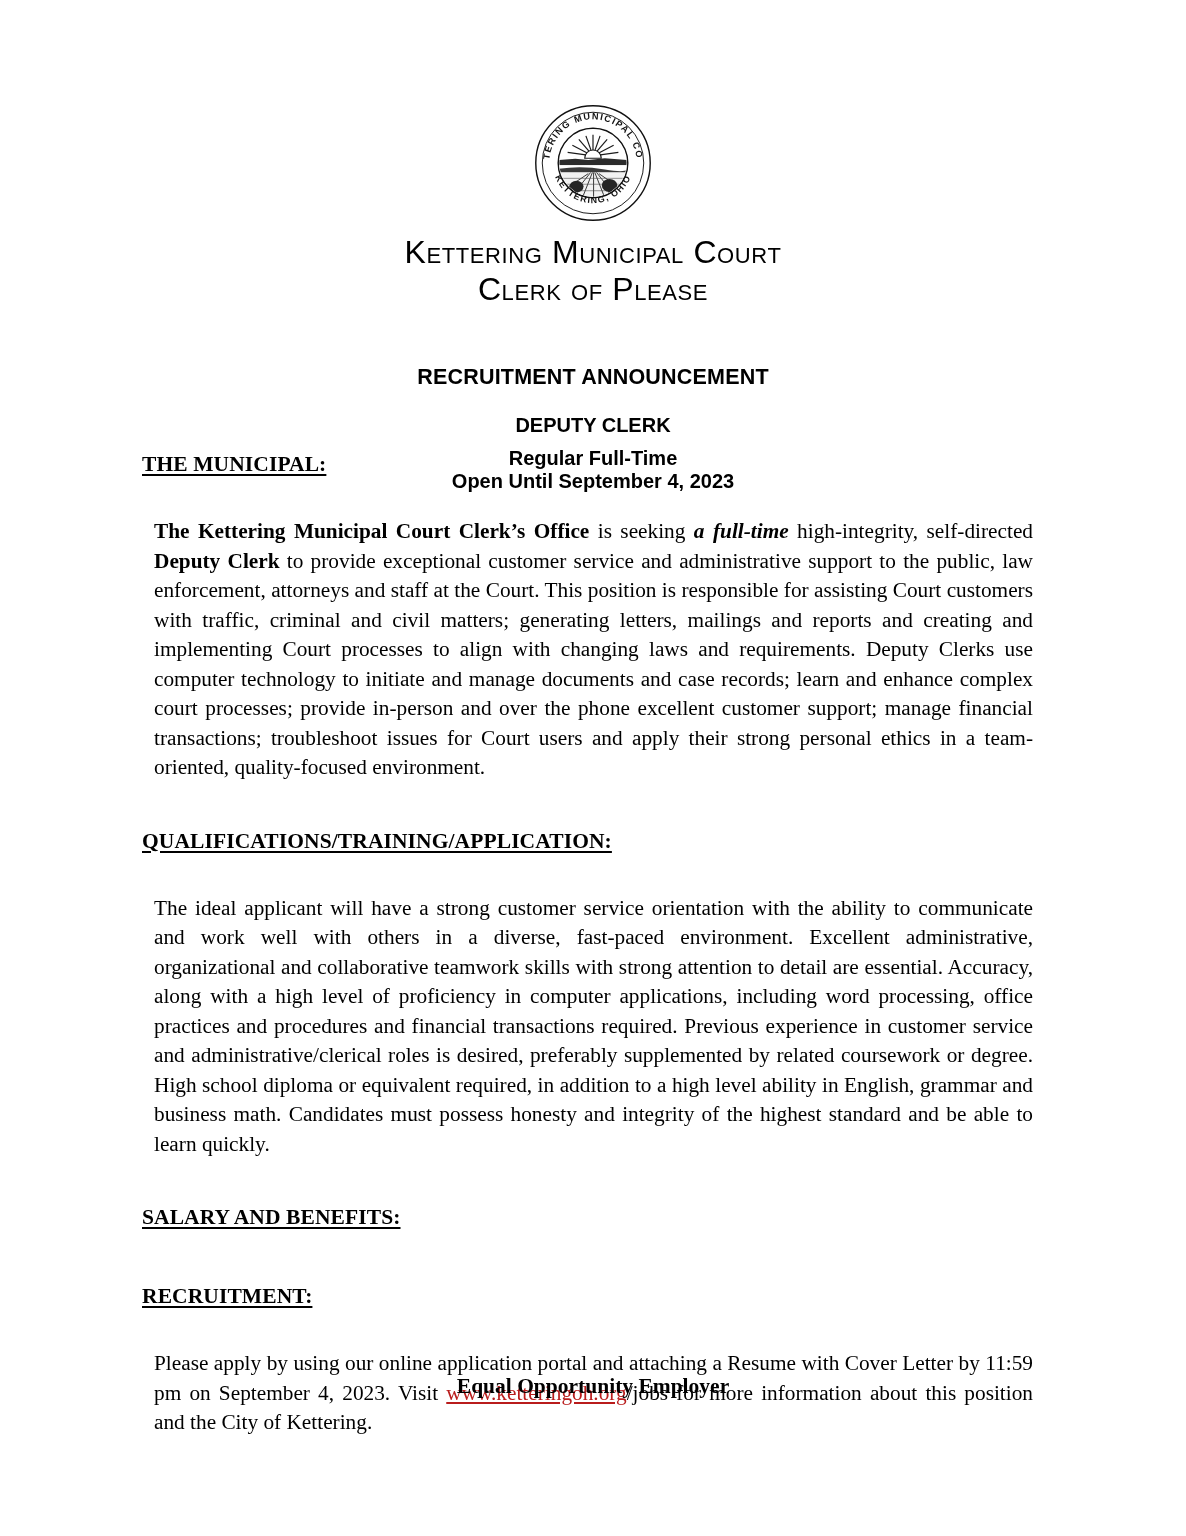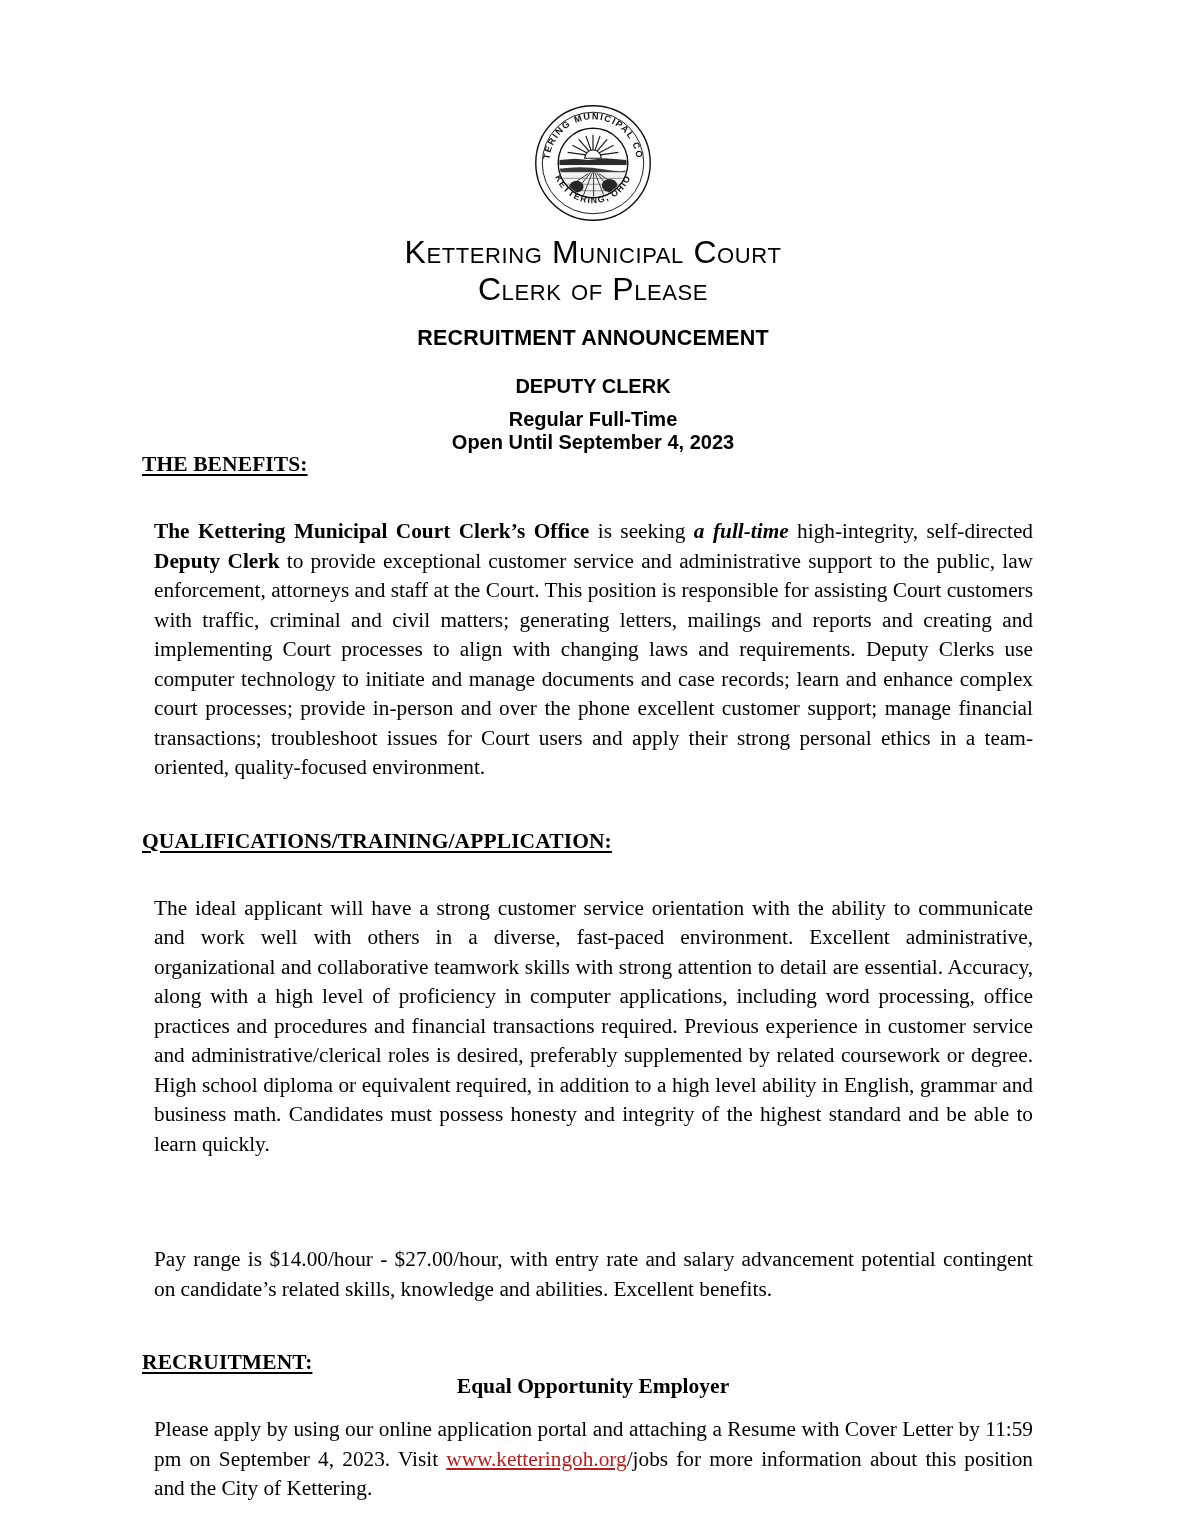--- a/index.html
+++ b/index.html
@@ -70,21 +70,21 @@
   
   .announce {
     text-align: center;
     font-family: "Liberation Sans", sans-serif;
     font-weight: bold;
     color: #000;
   }
 
   .announce-title {
     font-size: 21.5px;
-    margin-top: 21px;
+    margin-top: 60px;
     letter-spacing: 0.2px;
   }
 
   .announce-role {
     font-size: 20px;
     margin-top: 24px;
   }
 
   .announce-type {
     font-size: 20px;
@@ -240,37 +240,39 @@
   <div class="announce">
     <div class="announce-title">RECRUITMENT ANNOUNCEMENT</div>
     <div class="announce-role">DEPUTY CLERK</div>
     <div class="announce-type">Regular Full-Time</div>
     <div class="announce-deadline">Open Until September 4, 2023</div>
   </div>
 
   <div class="body-col">
 
     <div class="head-row">
-      <h2 class="section-head">THE BENEFITS:</h2>
+      <h2 class="section-head">THE MUNICIPAL:</h2>
     </div>
     <div class="sec-gap-after-head"></div>
     <p class="para"><b>The Kettering Municipal Court Clerk’s Office</b><span> is seeking </span><span class="bi">a full-time</span><span> high-integrity, self-directed </span><b>Deputy Clerk</b><span> to provide exceptional customer service and administrative support to the public, law enforcement, attorneys and staff at the Court.  This position is responsible for assisting Court customers with traffic, criminal and civil matters; generating letters, mailings and reports and creating and implementing Court processes to align with changing laws and requirements. Deputy Clerks use computer technology to initiate and manage documents and case records; learn and enhance complex court processes; provide in-person and over the phone excellent customer support; manage financial transactions; troubleshoot issues for Court users and apply their strong personal ethics in a team-oriented, quality-focused environment.</span></p>
 
     <div class="sec-gap-after-para"></div>
 
     <div class="head-row">
       <h2 class="section-head">QUALIFICATIONS/TRAINING/APPLICATION:</h2>
     </div>
     <div class="sec-gap-after-head"></div>
     <p class="para">The ideal applicant will have a strong customer service orientation with the ability to communicate and work well with others in a diverse, fast-paced environment.   Excellent administrative, organizational and collaborative teamwork skills with strong attention to detail are essential. Accuracy, along with a high level of proficiency in computer applications, including word processing, office practices and procedures and financial transactions required. Previous experience in customer service and administrative/clerical roles is desired, preferably supplemented by related coursework or degree. High school diploma or equivalent required, in addition to a high level ability in English, grammar and business math.  Candidates must possess honesty and integrity of the highest standard and be able to learn quickly.</p>
 
     <div class="sec-gap-after-para"></div>
 
-    <div class="sec-gap-after-head"></div>
-    <p class="para">Pay range is $14.00/hour - $27.00/hour, with entry rate and salary advancement potential contingent on candidate’s related skills, knowledge and abilities. Excellent benefits.</p>
+    <div class="head-row">
+      <h2 class="section-head">SALARY AND BENEFITS:</h2>
+    </div>
+    <div class="sec-gap-after-head"></div>
 
     <div class="sec-gap-after-para"></div>
 
     <div class="head-row">
       <h2 class="section-head">RECRUITMENT:</h2>
     </div>
     <div class="sec-gap-after-head"></div>
     <p class="para"><span>Please apply by using our online application portal and attaching a Resume with Cover Letter by 11:59 pm on September 4, 2023. Visit </span><a class="link" href="#">www.ketteringoh.org</a><span>/jobs for more information about this position and the City of Kettering.</span></p>
 
   </div>

